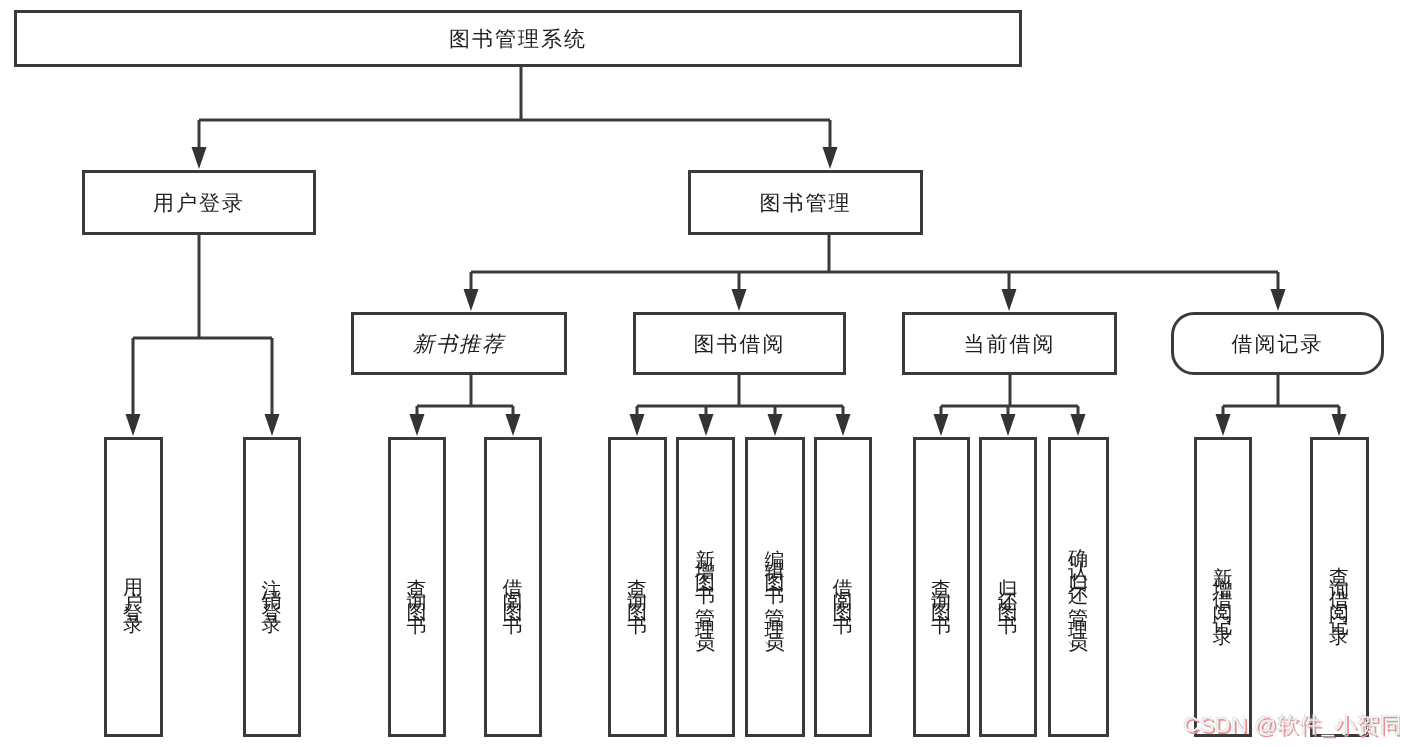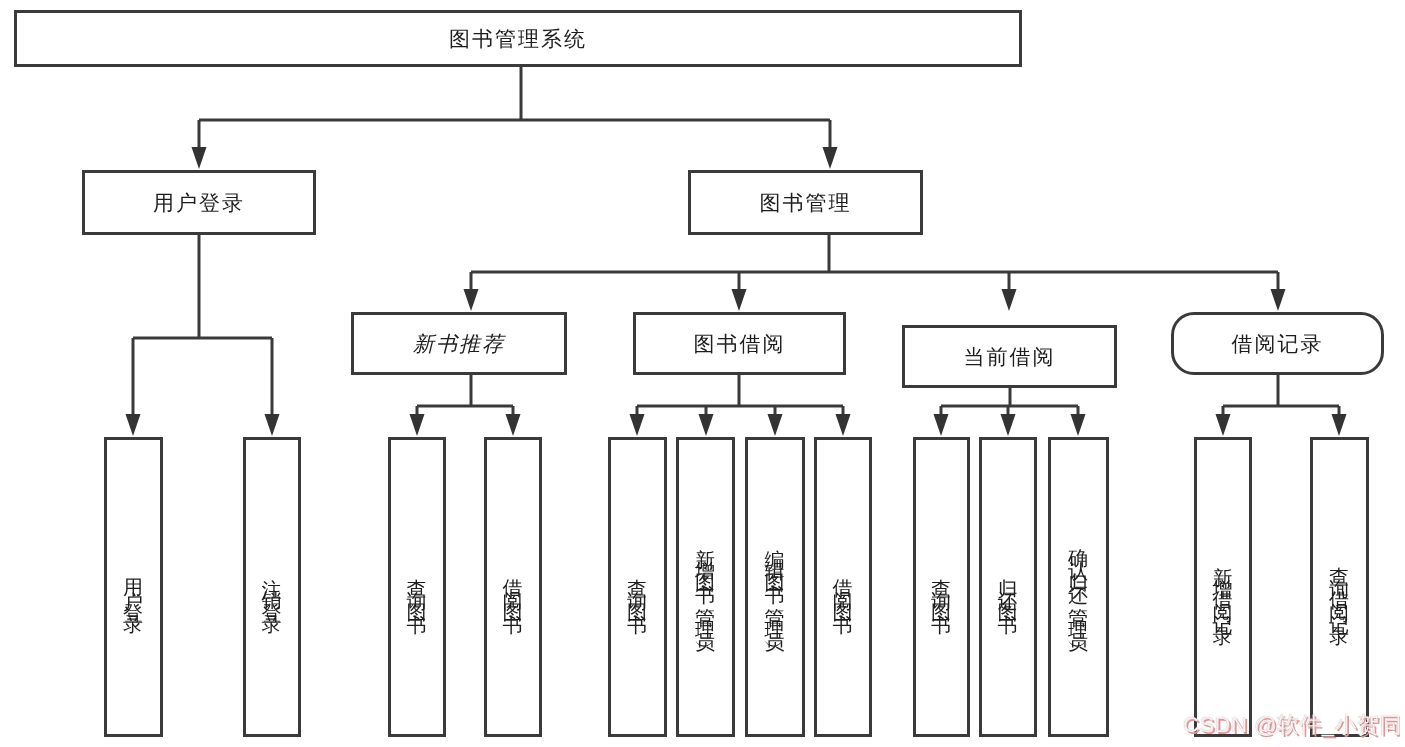--- a/index.html
+++ b/index.html
@@ -106,21 +106,21 @@
     </g>
   </svg>
 
   <div class="node" style="left:14px; top:10px; width:1008px; height:57px;">图书管理系统</div>
 
   <div class="node" style="left:82px; top:170px; width:234px; height:65px;">用户登录</div>
   <div class="node" style="left:688px; top:170px; width:235px; height:65px;">图书管理</div>
 
   <div class="node" style="left:351px; top:312px; width:216px; height:63px;font-style:italic;">新书推荐</div>
   <div class="node" style="left:633px; top:312px; width:213px; height:63px;">图书借阅</div>
-  <div class="node" style="left:902px; top:325px; width:215px; height:63px;">当前借阅</div>
+  <div class="node" style="left:902px; top:312px; width:215px; height:63px;">当前借阅</div>
   <div class="node" style="left:1171px; top:312px; width:213px; height:63px;border-radius:23px;">借阅记录</div>
 
   <div class="leaf" style="left:104px; width:59px;">
     <span>用户登录</span>
   </div>
   <div class="leaf" style="left:243px; width:58px;">
     <span>注销登录</span>
   </div>
   <div class="leaf" style="left:388px; width:58px;">
     <span>查询图书</span>

